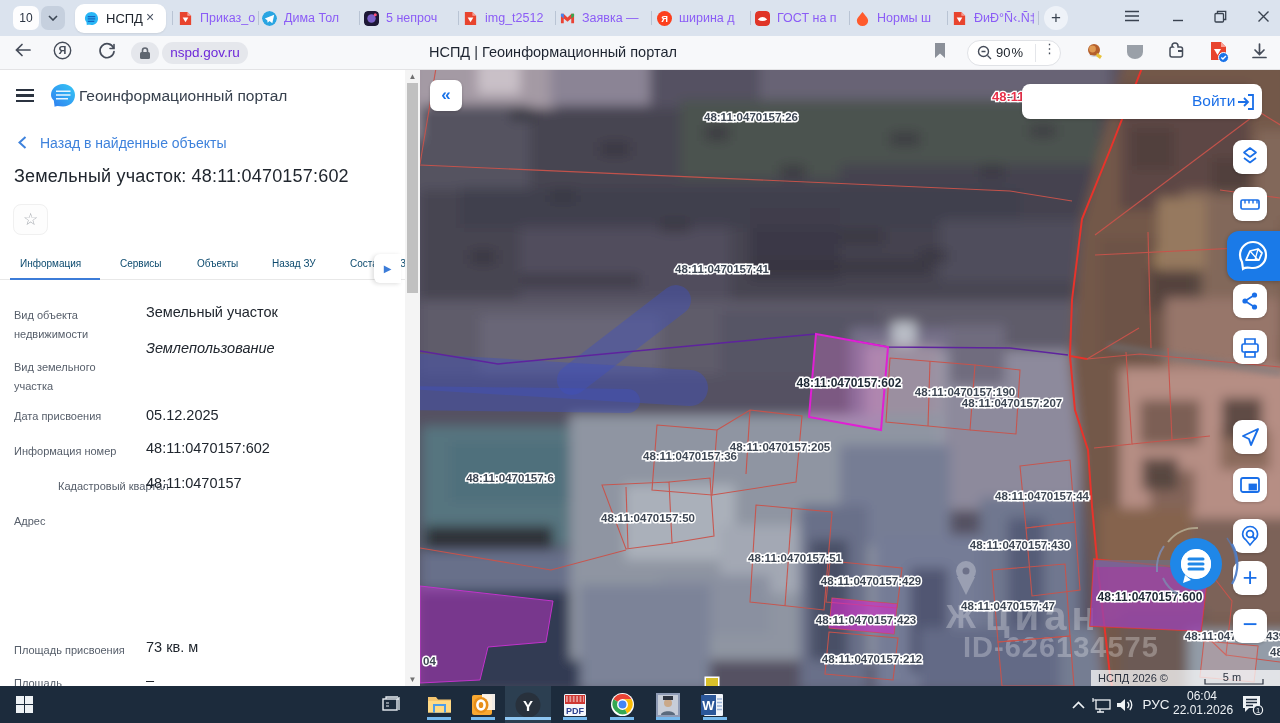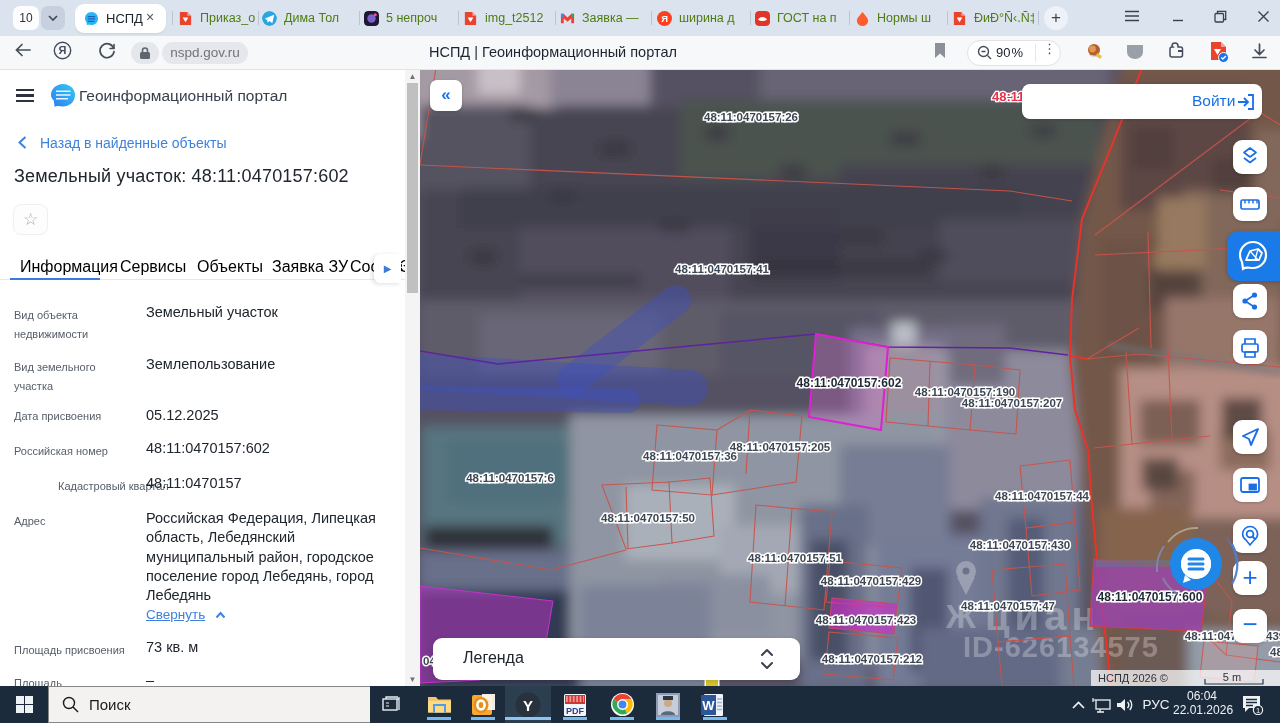--- a/index.html
+++ b/index.html
@@ -5,21 +5,21 @@
   * { margin:0; padding:0; box-sizing:border-box; }
   html,body { width:1280px; height:723px; overflow:hidden; font-family:"Liberation Sans",sans-serif; }
   .abs { position:absolute; }
   #stage { position:relative; width:1280px; height:723px; background:#fff; }
 
   
   #tabbar { position:absolute; left:0; top:0; width:1280px; height:36px; background:#dbe3ee; }
   .tabcount { position:absolute; left:13px; top:6px; width:26px; height:24px; background:#fdfdfe; border-radius:7px; font-size:12px; color:#2a3342; text-align:center; line-height:24px; }
   .tabchev { position:absolute; left:41px; top:6px; width:24px; height:24px; background:#c6d0de; border-radius:7px; color:#3c4654; text-align:center; line-height:22px; font-size:11px; }
   .activetab { position:absolute; left:75px; top:4px; width:91px; height:29px; background:#fff; border-radius:9px; box-shadow:0 1px 2px rgba(0,0,0,.08); }
-  .tab { position:absolute; top:0; height:36px; display:flex; align-items:center; font-size:12.5px; color:#4d7c0f; overflow:hidden; white-space:nowrap; }
+  .tab { position:absolute; top:0; height:36px; display:flex; align-items:center; font-size:12.5px; color:#8b5cf6; overflow:hidden; white-space:nowrap; }
   .tab .ti { width:15px; height:15px; border-radius:4px; margin-right:7px; flex:0 0 auto; }
   .tsep { position:absolute; top:11px; width:1px; height:14px; background:#b9c4d4; }
   .winbtn { position:absolute; top:0; height:36px; width:40px; color:#39424f; font-size:15px; text-align:center; line-height:36px; }
 
   #toolbar { position:absolute; left:0; top:36px; width:1280px; height:34px; background:#f7f8fa; border-bottom:1px solid #e3e3e5; }
   .navico { position:absolute; top:41px; color:#454c59; font-size:17px; }
   .urlpill { position:absolute; top:42px; height:22px; background:#e5e7ec; border-radius:11px; }
   #pagetitle { position:absolute; top:44px; left:429px; font-size:14.5px; color:#1d2430; }
   .zoombox { position:absolute; left:967px; top:40px; width:94px; height:26px; border:1px solid #e0e2e6; background:#fff; border-radius:13px; font-size:13px; color:#333; }
 
@@ -28,21 +28,21 @@
   #pscroll { position:absolute; left:405px; top:70px; width:15px; height:616px; background:#f4f4f4; }
   #pscroll .thumb { position:absolute; left:2px; top:13px; width:11px; height:210px; background:#c0c0c0; }
   #pscroll .ar { position:absolute; left:0; width:15px; height:13px; color:#707070; font-size:8px; text-align:center; line-height:13px; }
 
   .hamb { position:absolute; left:16px; top:89px; width:18px; height:13px; border-top:2.5px solid #2b3340; border-bottom:2.5px solid #2b3340; }
   .hamb:before { content:""; position:absolute; left:0; top:3.2px; width:18px; height:2.5px; background:#2b3340; }
   #ptitle { position:absolute; left:79px; top:87px; font-size:15.5px; color:#37404d; }
   #backlink { position:absolute; left:40px; top:135px; font-size:14px; color:#3e82dc; }
   #objtitle { position:absolute; left:14px; top:166px; font-size:18px; font-weight:500; color:#20262e; letter-spacing:.2px; }
   #starbtn { position:absolute; left:13px; top:204px; width:35px; height:31px; border:1px solid #f0f0f0; border-radius:8px; background:#fdfdfd; color:#a9adb3; font-size:17px; text-align:center; line-height:29px; }
-  .ptab { position:absolute; top:258px; font-size:16px; color:#000000; }
+  .ptab { position:absolute; top:258px; font-size:10px; color:#0c4a6e; }
   #tabline { position:absolute; left:0; top:279px; width:405px; height:1px; background:#e8e8e8; }
   #tabline2 { position:absolute; left:10px; top:278px; width:90px; height:2px; background:#3c7cd8; }
   #tabarrow { position:absolute; left:374px; top:254px; width:27px; height:29px; background:#fff; border-radius:6px 0 0 6px; box-shadow:-2px 1px 4px rgba(0,0,0,.13); color:#3c7cd8; font-size:10px; text-align:center; line-height:29px; }
   .flab { position:absolute; left:14px; font-size:11px; color:#565e6a; line-height:19px; }
   .fval { position:absolute; left:146px; font-size:14.5px; color:#20262e; line-height:19.3px; }
   #colurl { color:#3e82dc; text-decoration:underline; font-size:13.5px; }
 
   
   #map { position:absolute; left:420px; top:70px; width:860px; height:616px; overflow:hidden; background:#5a5768; }
   #collbtn { position:absolute; left:430px; top:80px; width:32px; height:31px; background:#fff; border-radius:7px; color:#1a73e8; font-size:17px; font-weight:bold; text-align:center; line-height:30px; box-shadow:0 1px 3px rgba(0,0,0,.2); }
@@ -189,21 +189,21 @@
         <path d="M16.5,8 A7,7 0 1 0 17,11.5"></path>
         <path d="M17,4.5 V8.5 H13" stroke-width="1.6"></path>
       </svg>
   </div>
   <div class="urlpill" style="left:131px;width:28px;">
     <svg style="margin:4px 0 0 8px" width="12" height="14" viewBox="0 0 12 14" fill="#5f6670">
         <rect x="1" y="6" width="10" height="7" rx="1.5"></rect>
         <path d="M3.5,6 V4.5 a2.5,2.5 0 0 1 5,0 V6" fill="none" stroke="#5f6670" stroke-width="1.6"></path>
       </svg>
   </div>
-  <div class="urlpill" style="left:162px;width:86px;font-size:13.5px;color:#737373;text-align:center;line-height:22px;">nspd.gov.ru</div>
+  <div class="urlpill" style="left:162px;width:86px;font-size:13.5px;color:#6d28d9;text-align:center;line-height:22px;">nspd.gov.ru</div>
   <div id="pagetitle">НСПД | Геоинформационный портал</div>
   <div class="navico" style="left:934px;top:43px;">
     <svg width="12" height="15" viewBox="0 0 12 15" fill="#8b9099">
         <path d="M1,0 h10 v15 l-5,-4.5 -5,4.5 Z"></path>
       </svg>
   </div>
   <div class="zoombox"></div>
   <div class="navico" style="left:977px;top:45px;">
     <svg width="15" height="15" viewBox="0 0 15 15" fill="none" stroke="#454c59" stroke-width="1.4">
         <circle cx="6.5" cy="6.5" r="5"></circle>
@@ -262,41 +262,38 @@
   <div id="ptitle">Геоинформационный портал</div>
   <svg class="abs" style="left:18px;top:136px" width="9" height="13" viewBox="0 0 9 13" fill="none" stroke="#3e82dc" stroke-width="2">
       <path d="M7.5,1 L1.5,6.5 L7.5,12"></path>
     </svg>
   <div id="backlink">Назад в найденные объекты</div>
   <div id="objtitle">Земельный участок: 48:11:0470157:602</div>
   <div id="starbtn">☆</div>
   <span class="ptab" style="left:20px;">Информация</span>
   <span class="ptab" style="left:120px;">Сервисы</span>
   <span class="ptab" style="left:197px;">Объекты</span>
-  <span class="ptab" style="left:272px;">Заявка ЗУ</span>
+  <span class="ptab" style="left:272px;">Назад ЗУ</span>
   <span class="ptab" style="left:350px;">Состав</span>
   <span class="ptab" style="left:400px;">З</span>
   <div id="tabline"></div>
   <div id="tabline2"></div>
   <div id="tabarrow">▶</div>
 
   <div class="flab" style="top:306px;">Вид объекта<br>недвижимости</div>
   <div class="fval" style="top:303px;">Земельный участок</div>
   <div class="flab" style="top:358px;">Вид земельного<br>участка</div>
-  <div class="fval" style="top:355px;">Землепользование</div>
+  <div class="fval" style="top:339px;font-style:italic;">Землепользование</div>
   <div class="flab" style="top:407px;">Дата присвоения</div>
   <div class="fval" style="top:406px;">05.12.2025</div>
-  <div class="flab" style="top:442px;">Российская номер</div>
+  <div class="flab" style="top:442px;">Информация номер</div>
   <div class="fval" style="top:439px;">48:11:0470157:602</div>
   <div class="flab" style="top:477px;margin-left:44px;">Кадастровый квартал</div>
   <div class="fval" style="top:474px;">48:11:0470157</div>
   <div class="flab" style="top:512px;">Адрес</div>
-  <div class="fval" style="top:509px; width:250px;">Российская Федерация, Липецкая область, Лебедянский муниципальный район, городское поселение город Лебедянь, город Лебедянь<br><span id="colurl">Свернуть</span> <svg style="margin-left:6px" width="11" height="8" viewBox="0 0 11 8" fill="none" stroke="#3e82dc" stroke-width="2">
-        <path d="M1.5,6.5 L5.5,2 L9.5,6.5"></path>
-      </svg></div>
   <div class="flab" style="top:641px;">Площадь присвоения</div>
   <div class="fval" style="top:638px;">73 кв. м</div>
   <div class="flab" style="top:674px;">Площадь</div>
   <div class="fval" style="top:671px;">–</div>
 
   <div id="pscroll">
     <div class="ar" style="top:0;">▲</div>
     <div class="thumb"></div>
     <div class="ar" style="bottom:0;">▼</div>
   </div>
@@ -512,27 +509,20 @@
   </svg>
   </div>
   <div id="collbtn">«</div>
   <div id="loginbtn">
       <span>Войти</span>
     <svg style="position:absolute;right:6px;top:8px" width="20" height="20" viewBox="0 0 20 20" fill="none" stroke="#1a6fe8" stroke-width="1.8">
       <path d="M2,10 h9 M8,6 l4,4 -4,4"></path>
         <path d="M12,3 h5 v14 h-5"></path>
     </svg>
   </div>
-  <div id="legend">
-      <span>Легенда</span>
-    <svg style="position:absolute;right:26px;top:10px" width="14" height="22" viewBox="0 0 14 22" fill="none" stroke="#3b4350" stroke-width="2" stroke-linecap="round" stroke-linejoin="round">
-      <path d="M2,7 L7,2 L12,7"></path>
-        <path d="M2,15 L7,20 L12,15"></path>
-    </svg>
-  </div>
 
   <div class="mbtn" style="top:140px;">
     <svg width="34" height="34" viewBox="0 0 34 34" fill="none" stroke="#1a6fe8" stroke-width="1.7" stroke-linejoin="round">
       <path d="M17,8 l6,4.5 -6,4.5 -6,-4.5 Z"></path>
         <path d="M11,18 l6,4.5 6,-4.5"></path>
     </svg>
   </div>
   <div class="mbtn" style="top:187px;">
     <svg width="34" height="34" viewBox="0 0 34 34" fill="none" stroke="#1a6fe8" stroke-width="1.7">
       <rect x="8" y="13" width="18" height="9" rx="1.5"></rect>
@@ -595,27 +585,20 @@
 
   <div id="taskbar"></div>
   <div class="tbico" style="left:2px;">
     <svg width="17" height="17" viewBox="0 0 17 17" fill="#eef2f5">
         <rect x="0" y="0" width="8" height="8"></rect>
         <rect x="9" y="0" width="8" height="8"></rect>
         <rect x="0" y="9" width="8" height="8"></rect>
         <rect x="9" y="9" width="8" height="8"></rect>
       </svg>
   </div>
-  <div id="tsearch">
-    <svg style="margin-left:13px" width="17" height="17" viewBox="0 0 17 17" fill="none" stroke="#1b1b1b" stroke-width="1.4">
-        <circle cx="7" cy="7" r="5.5"></circle>
-        <path d="M11,11 L16,16"></path>
-      </svg>
-    <span style="margin-left:10px;">Поиск</span>
-  </div>
   <div class="tbico" style="left:370px;">
     <svg width="20" height="17" viewBox="0 0 20 17" fill="none" stroke="#e8eef2" stroke-width="1.4">
         <rect x="1" y="3" width="14" height="11"></rect>
         <path d="M4,3 V1 h12 M15,3 h2 M17,1 v13" stroke-width="1.3"></path>
         <path d="M4,7 h3 M4,10 h3" stroke-width="1.2"></path>
       </svg>
   </div>
   <div class="tbico" style="left:417px;">
     <svg width="25" height="20" viewBox="0 0 25 20">
         <path d="M1,2 h8 l2,2.5 h13 v13 H1 Z" fill="#f5c66f"></path>

